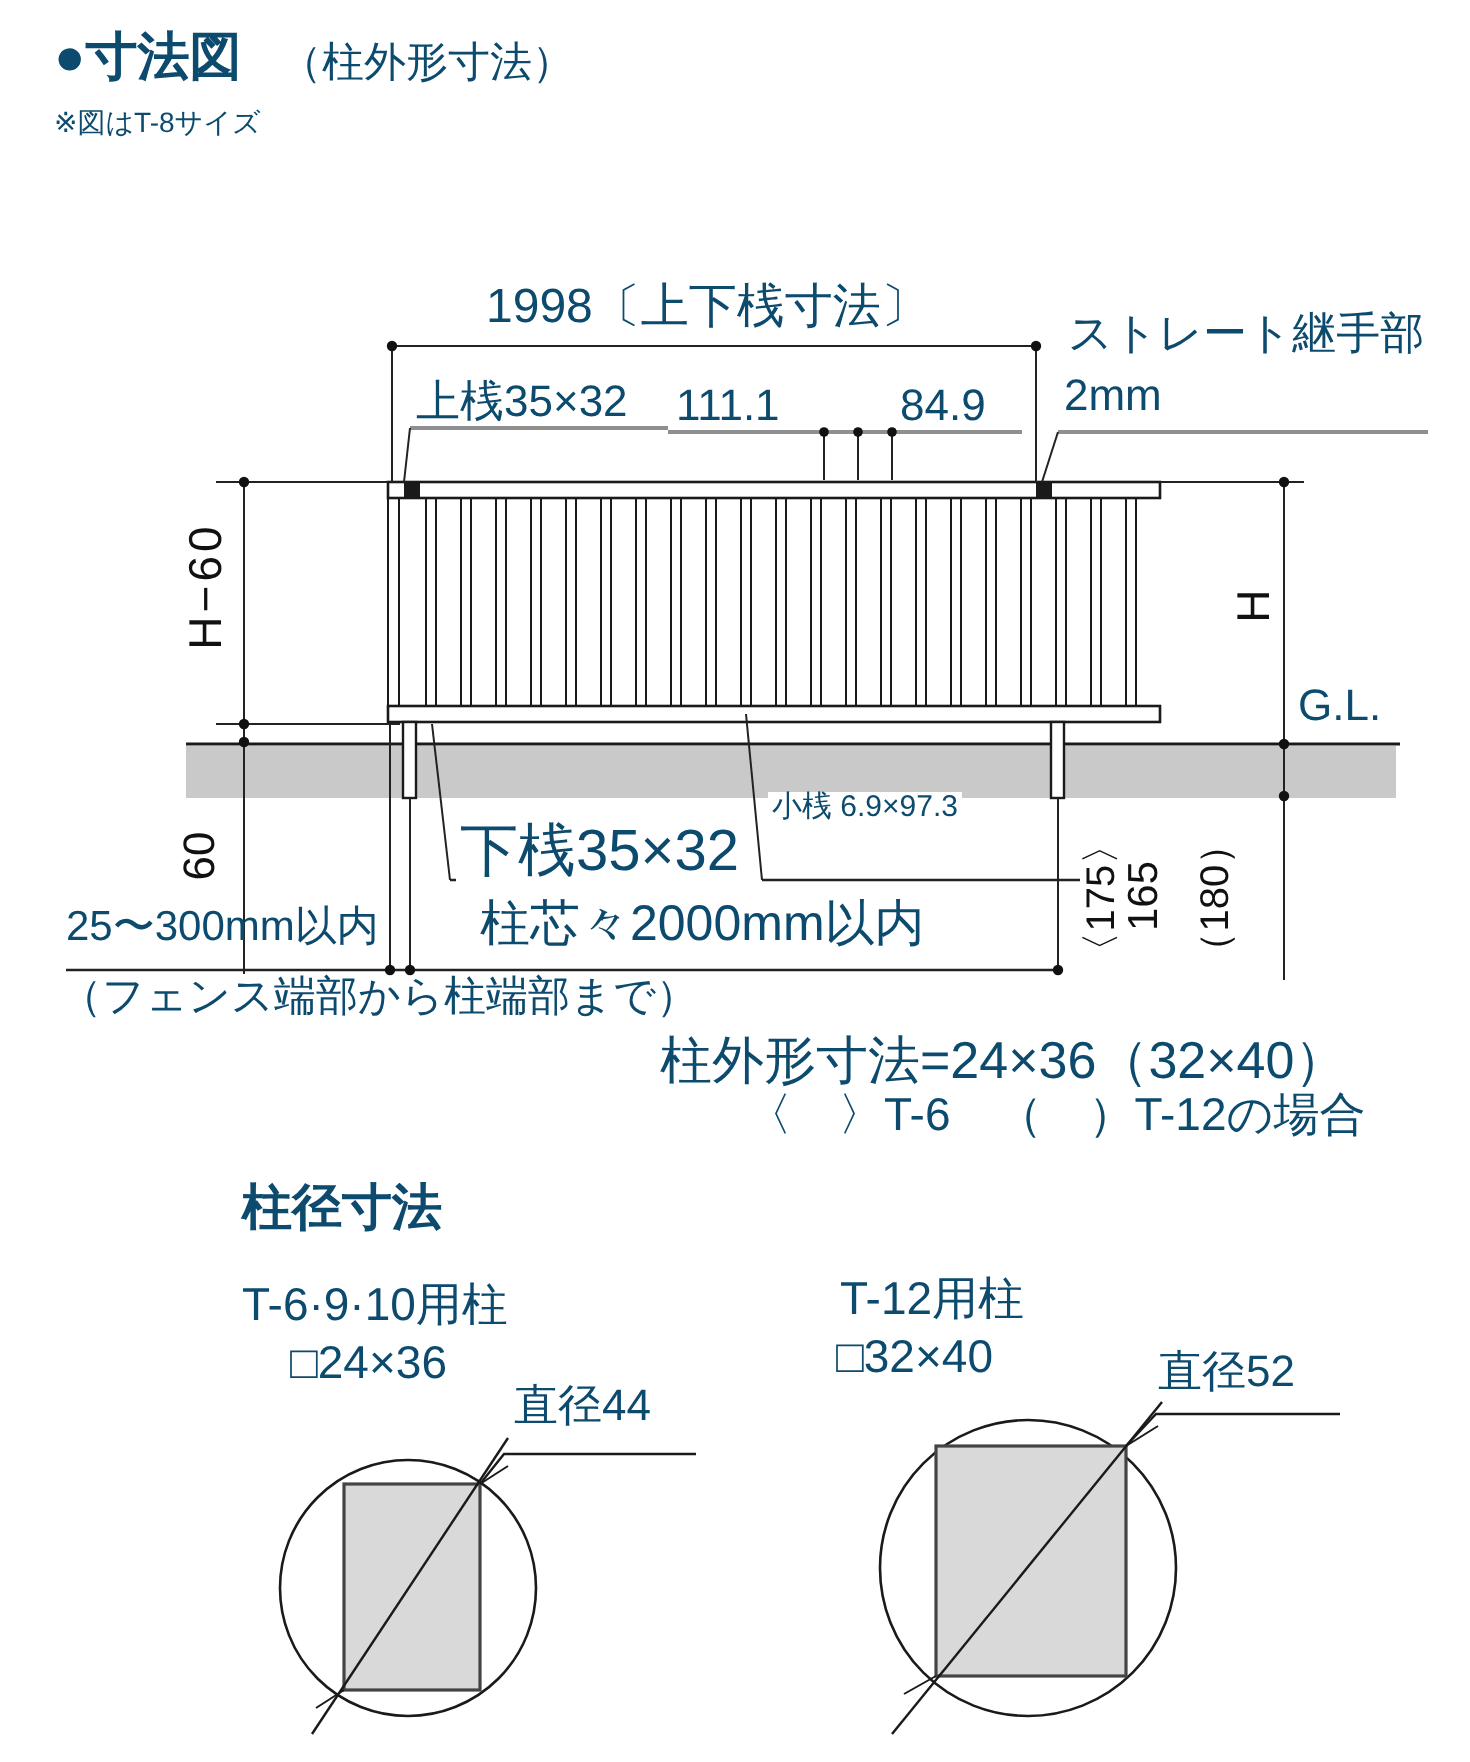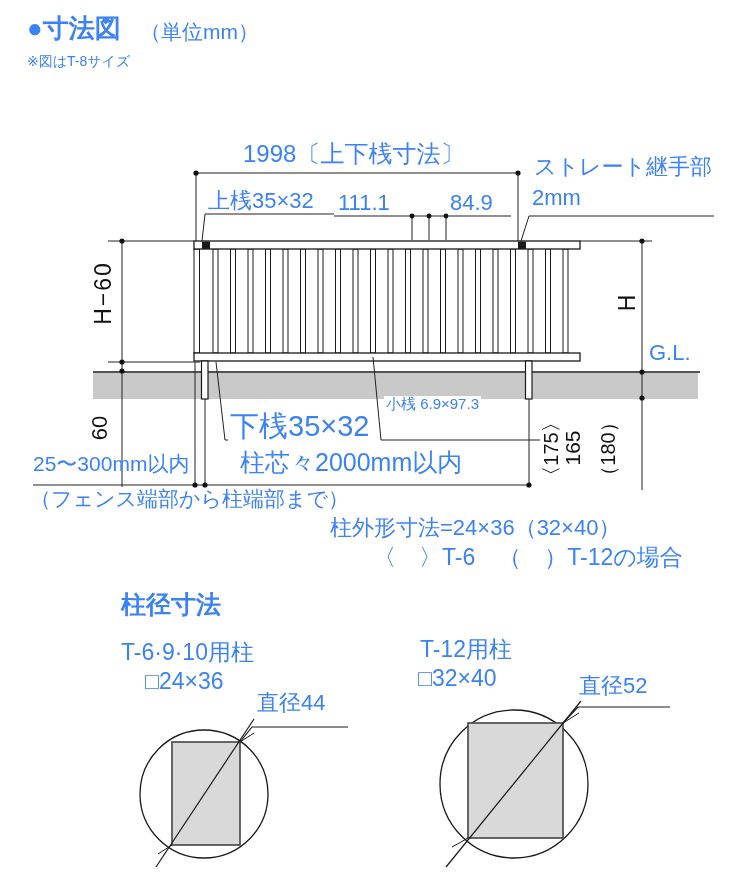--- a/index.html
+++ b/index.html
@@ -1,20 +1,20 @@
 <!DOCTYPE html>
 <html><head>
 <meta charset="utf-8">
 <style>
   html,body{margin:0;padding:0;background:#fff;}
   .canvas{
     position:relative;width:735px;height:881px;background:#ffffff;overflow:hidden;
     font-family:"Liberation Sans","DejaVu Sans",sans-serif;color:#111;
   }
-  .lbl{position:absolute;white-space:nowrap;line-height:1.1;color:#3b82f6;}
+  .lbl{position:absolute;white-space:nowrap;line-height:1.1;color:#0c4a6e;}
   .bgw{background:#fff;padding:0 2px;}
   .vtext{position:absolute;white-space:nowrap;transform:translate(-50%,-50%) rotate(-90deg);line-height:1;}
   .bold{font-weight:bold;}
   svg{position:absolute;left:0;top:0;}
 </style>
 </head>
 <body>
 
 <div class="canvas">
 
@@ -125,21 +125,21 @@
       <circle cx="514" cy="784" r="74"></circle>
       <rect x="468" y="723" width="95" height="115" fill="#d9d9d9" stroke="#444" stroke-width="1.6"></rect>
       <line x1="446" y1="867" x2="581" y2="701" stroke-width="1.2"></line>
       <line x1="468" y1="838" x2="452" y2="847" stroke-width="1"></line>
       <line x1="563" y1="723" x2="579" y2="713" stroke-width="1"></line>
       <polyline points="563,723 578,707 670,707" stroke-width="1.2"></polyline>
     </g>
   </svg>
 
   <div class="lbl bold" style="left:27px;top:14px;font-size:26px;">●寸法図</div>
-  <div class="lbl" style="left:140px;top:20px;font-size:21px;">（単位mm）</div>
+  <div class="lbl" style="left:140px;top:20px;font-size:21px;">（柱外形寸法）</div>
   <div class="lbl" style="left:27px;top:54px;font-size:14px;">※図はT-8サイズ</div>
 
   <div class="lbl" style="left:243px;top:141px;font-size:24px;">1998〔上下桟寸法〕</div>
   <div class="lbl" style="left:534px;top:155px;font-size:22px;">ストレート継手部</div>
   <div class="lbl" style="left:532px;top:186px;font-size:22px;">2mm</div>
   <div class="lbl bgw" style="left:206px;top:189px;font-size:22px;">上桟35×32</div>
   <div class="lbl bgw" style="left:336px;top:191px;font-size:22px;">111.1</div>
   <div class="lbl bgw" style="left:448px;top:191px;font-size:22px;">84.9</div>
 
   <div class="vtext" style="left:103px;top:293px;font-size:23px;letter-spacing:2px;">H−60</div>
@@ -151,21 +151,21 @@
   <div class="lbl bgw" style="left:384px;top:396px;font-size:15px;">小桟 6.9×97.3</div>
 
   <div class="vtext" style="left:551px;top:449px;font-size:20px;">〈175〉</div>
   <div class="vtext" style="left:572px;top:448px;font-size:21px;">165</div>
   <div class="vtext" style="left:608px;top:449px;font-size:20px;">（180）</div>
 
   <div class="lbl" style="left:33px;top:452px;font-size:21px;">25〜300mm以内</div>
   <div class="lbl" style="left:240px;top:449px;font-size:25px;">柱芯々2000mm以内</div>
   <div class="lbl" style="left:30px;top:487px;font-size:21px;">（フェンス端部から柱端部まで）</div>
 
-  <div class="lbl" style="left:330px;top:516px;font-size:22px;">柱外形寸法=24×36（32×40）</div>
+  <div class="lbl" style="left:330px;top:516px;font-size:26px;">柱外形寸法=24×36（32×40）</div>
   <div class="lbl" style="left:373px;top:545px;font-size:23px;">〈　〉T-6　（　）T-12の場合</div>
 
   <div class="lbl bold" style="left:121px;top:591px;font-size:25px;">柱径寸法</div>
 
   <div class="lbl" style="left:121px;top:640px;font-size:23px;">T-6·9·10用柱</div>
   <div class="lbl" style="left:121px;top:669px;font-size:23px;padding-left:24px;">□24×36</div>
   <div class="lbl" style="left:257px;top:691px;font-size:22px;text-align:right;">直径44</div>
 
   <div class="lbl" style="left:420px;top:637px;font-size:23px;">T-12用柱</div>
   <div class="lbl" style="left:418px;top:666px;font-size:23px;">□32×40</div>

